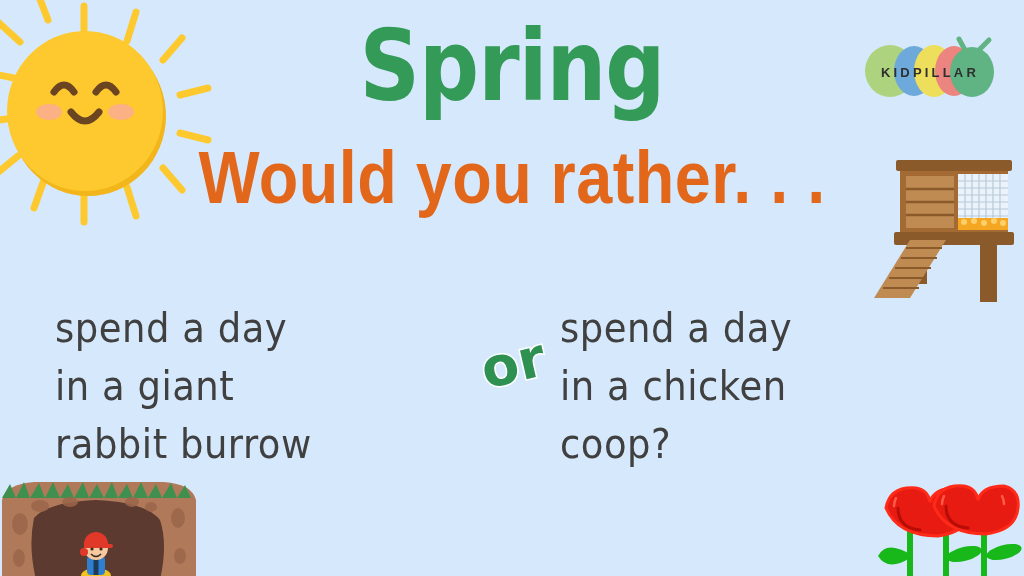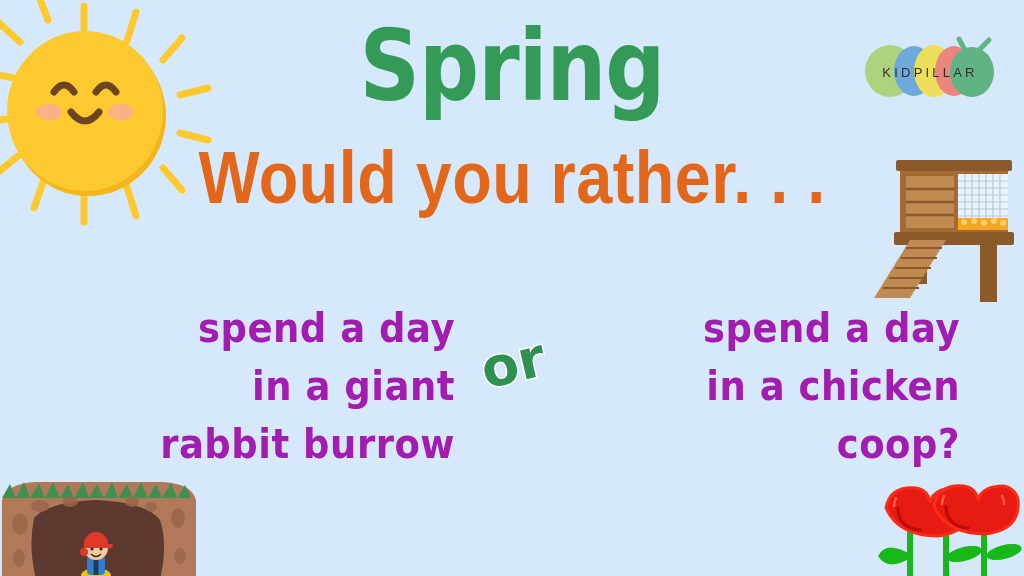--- a/index.html
+++ b/index.html
@@ -27,20 +27,21 @@
   }
   #sun-group svg { display: block; }
 
   
   #logo {
     position: absolute;
     left: 862px;
     top: 34px;
     width: 136px;
     height: 70px;
+    font-weight: bold;
   }
   #logo svg { display: block; }
 
   
   #title-spring {
     position: absolute;
     left: 0;
     top: 18px;
     width: 1024px;
     text-align: center;
@@ -67,24 +68,24 @@
     letter-spacing: 0.5px;
     transform: scaleY(1.12) scaleX(0.98);
     transform-origin: 50% 0%;
   }
 
   
   .answer-col {
     position: absolute;
     top: 300px;
     width: 400px;
-    text-align: right;
-    color: #a21caf;
+    text-align: left;
+    color: #404040;
     font-family: "DejaVu Sans", sans-serif;
-    font-weight: 700;
+    font-weight: 400;
     font-size: 37px;
     line-height: 58px;
     letter-spacing: 0.5px;
   }
   .answer-col .ln { display: block; transform: scaleY(1.1); }
   #answer-left  { left: 55px;  }
   #answer-right { left: 560px; }
 
   
   #or-divider {

